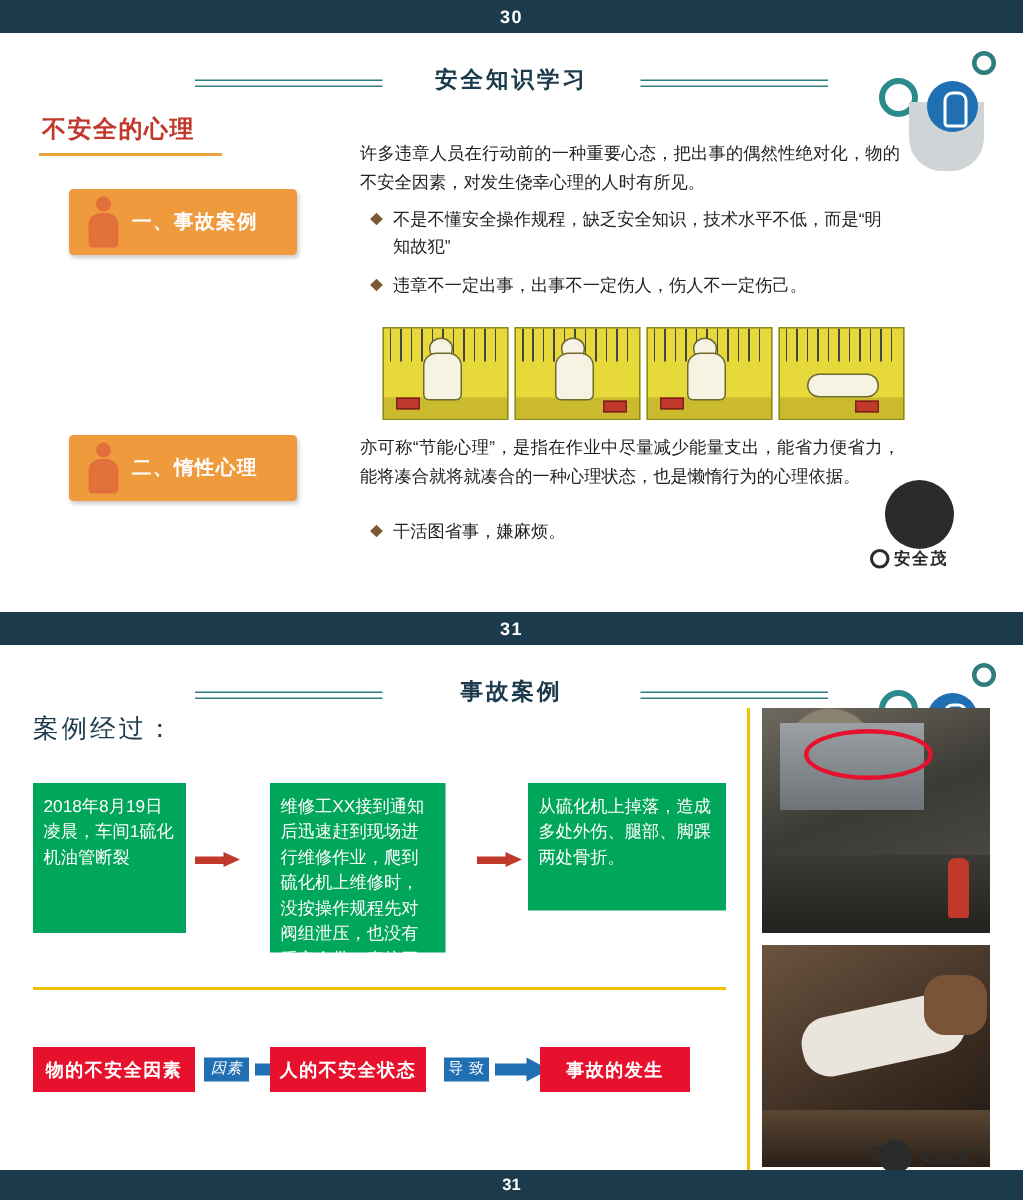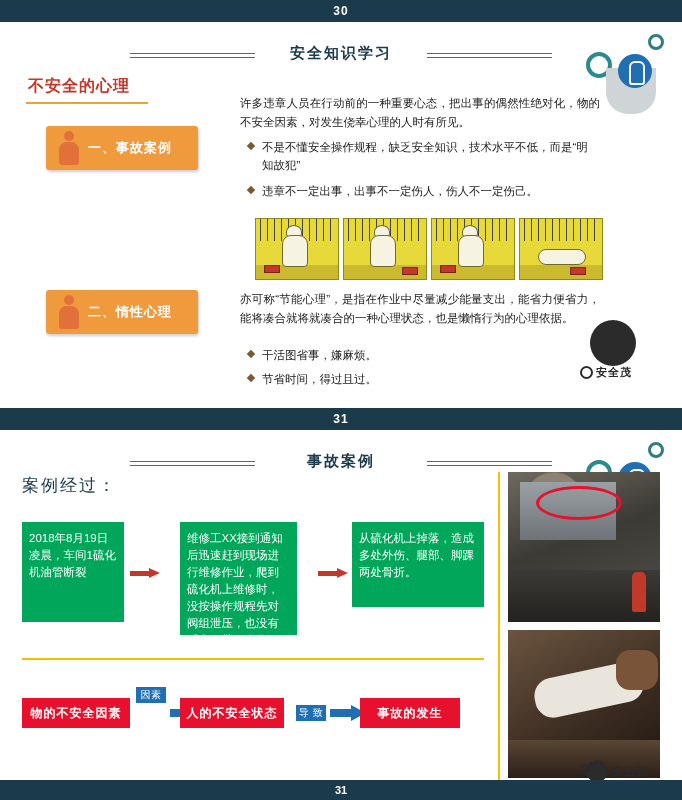--- a/index.html
+++ b/index.html
@@ -506,24 +506,20 @@
         </div>
       </div>
 
       <div class="para2">亦可称“节能心理”，是指在作业中尽量减少能量支出，能省力便省力，能将凑合就将就凑合的一种心理状态，也是懒惰行为的心理依据。</div>
 
       <div class="bullet-line" style="left:248px; top:324px; width:350px;">
         <span class="bullet-dia"></span>
         <span class="bullet-text">干活图省事，嫌麻烦。</span>
       </div>
 
-      <div class="bullet-line" style="left:248px; top:348px; width:350px;">
-        <span class="bullet-dia"></span>
-        <span class="bullet-text">节省时间，得过且过。</span>
-      </div>
 
       <div class="watermark" style="right:16px; top:296px;">
         <div class="wm-circle"></div>
         <div class="wm-ring"></div>
         <div class="wm-text">安全茂</div>
       </div>
 
     </div>
   </div>
 
@@ -560,21 +556,21 @@
         <div class="shaft"></div>
           <div class="head"></div>
       </div>
 
       <div class="green-box" style="left:352px; top:92px; width:132px; height:85px;">从硫化机上掉落，造成多处外伤、腿部、脚踝两处骨折。</div>
 
       <div class="yellow-divider" style="left:22px; top:228px; width:462px; height:2px;"></div>
       <div class="yellow-divider" style="left:498px; top:42px; width:2px; height:320px;"></div>
 
       <div class="red-box" style="left:22px; top:268px; width:108px;">物的不安全因素</div>
-      <div class="blue-tag" style="left:136px; top:257px;">因素</div>
+      <div class="blue-tag" style="left:136px; top:275px;font-style:italic;">因素</div>
       <div class="arrow-blue" style="left:170px; top:275px;">
         <div class="shaft"></div>
           <div class="head"></div>
       </div>
       <div class="red-box" style="left:180px; top:268px; width:104px;">人的不安全状态</div>
       <div class="blue-tag" style="left:296px; top:275px;">导 致</div>
       <div class="arrow-blue" style="left:330px; top:275px;">
         <div class="shaft"></div>
           <div class="head"></div>
       </div>

